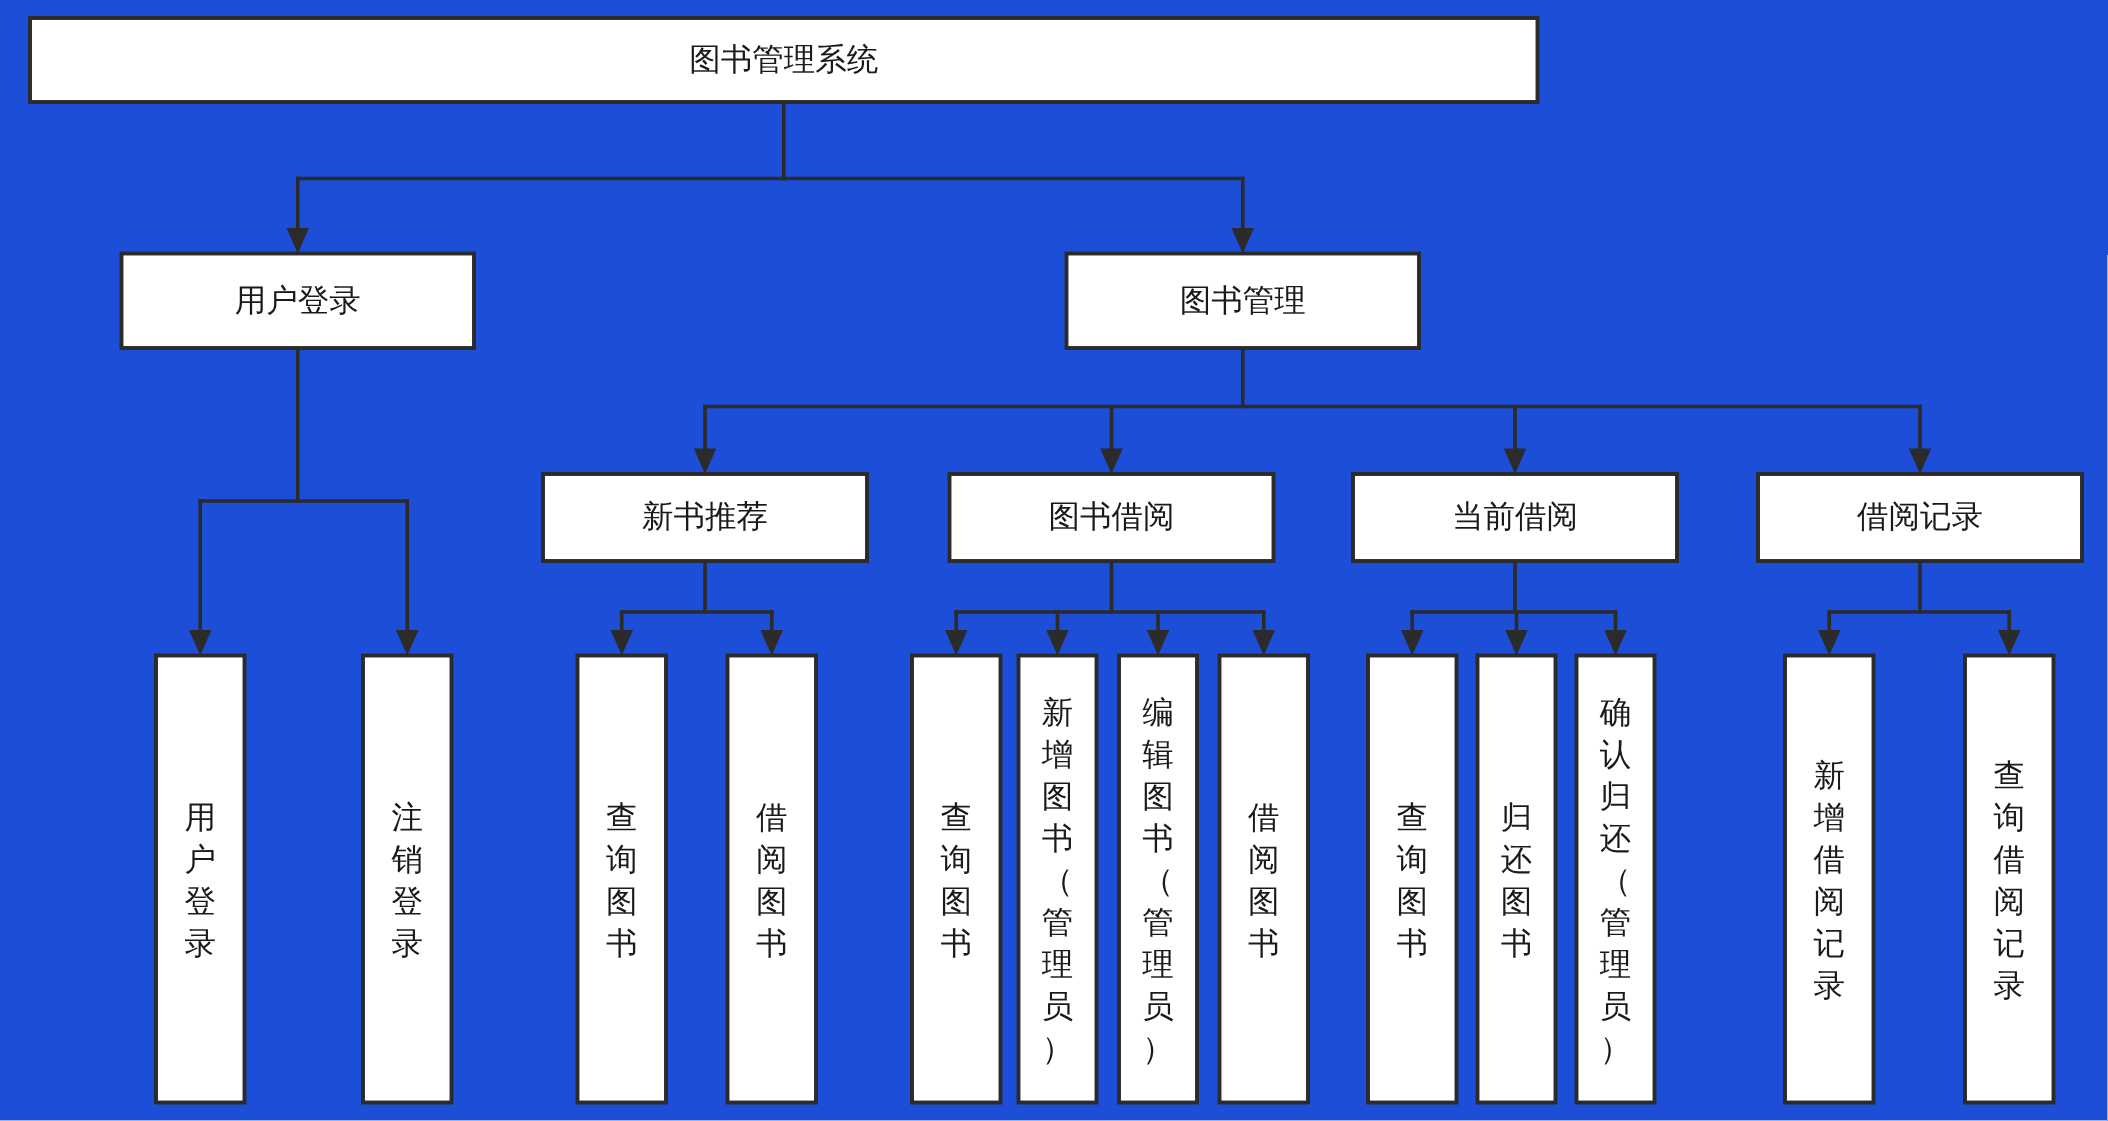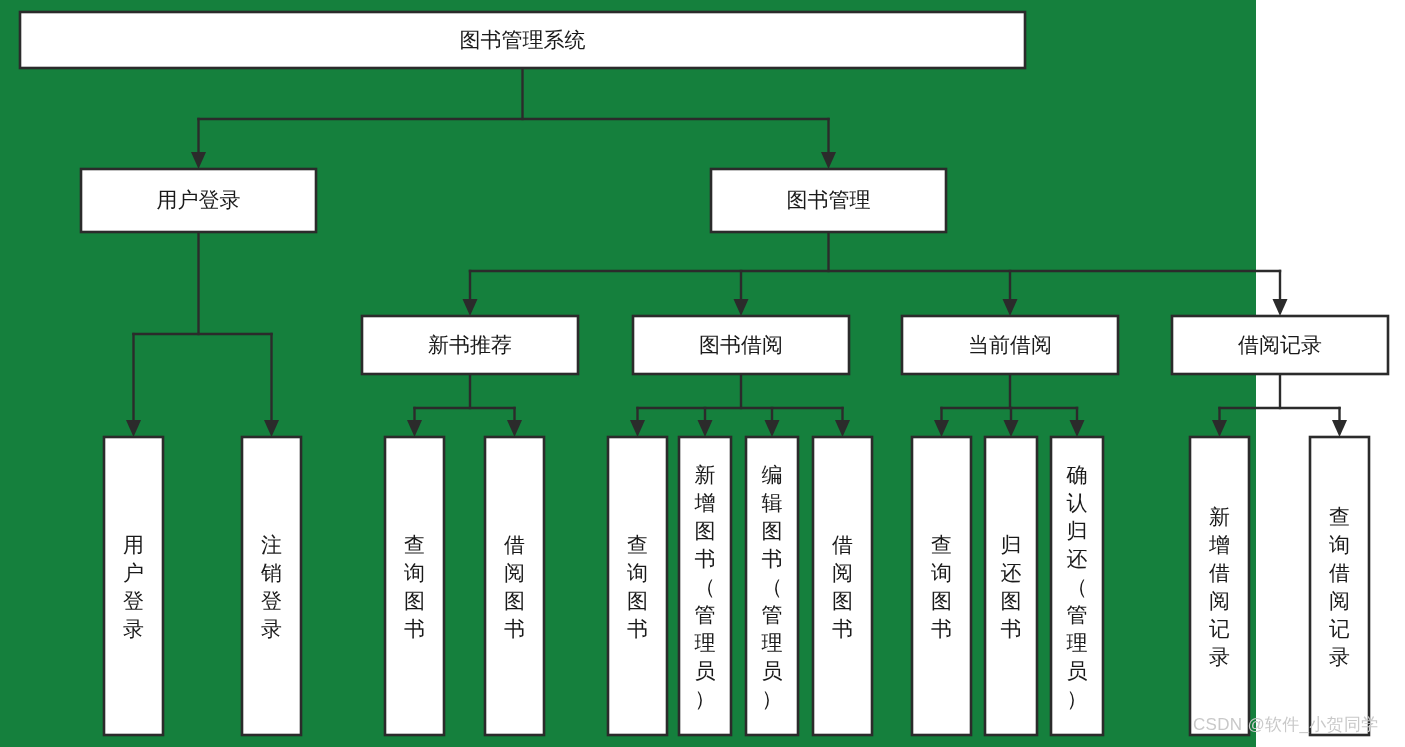--- a/index.html
+++ b/index.html
@@ -8,23 +8,23 @@
     background: #ffffff;
   }
   body {
     width: 1405px;
     height: 747px;
     font-family: "Liberation Sans", sans-serif;
     overflow: hidden;
   }
   #chart-root {
     position: relative;
-    width: 1256px;
+    width: 1405px;
     height: 747px;
-    background: #15803d;
+    background: #1d4ed8;
   }
   svg.flow {
     position: absolute;
     top: 0;
     left: 0;
     width: 1405px;
     height: 747px;
     display: block;
   }
   .node-box {
@@ -205,15 +205,14 @@
           <rect x="1190" y="437" width="59" height="298" class="node-box"></rect>
           <text x="1219.5" class="node-label-v"><tspan x="1219.5" y="523.84">新</tspan><tspan x="1219.5" y="551.84">增</tspan><tspan x="1219.5" y="579.84">借</tspan><tspan x="1219.5" y="607.84">阅</tspan><tspan x="1219.5" y="635.84">记</tspan><tspan x="1219.5" y="663.84">录</tspan></text>
         </g>
         <g>
           <rect x="1310" y="437" width="59" height="298" class="node-box"></rect>
           <text x="1339.5" class="node-label-v"><tspan x="1339.5" y="523.84">查</tspan><tspan x="1339.5" y="551.84">询</tspan><tspan x="1339.5" y="579.84">借</tspan><tspan x="1339.5" y="607.84">阅</tspan><tspan x="1339.5" y="635.84">记</tspan><tspan x="1339.5" y="663.84">录</tspan></text>
         </g>
       </g>
   </svg>
 
-  <div class="watermark">CSDN @软件_小贺同学</div>
 
 </div>
 
 </body></html>

